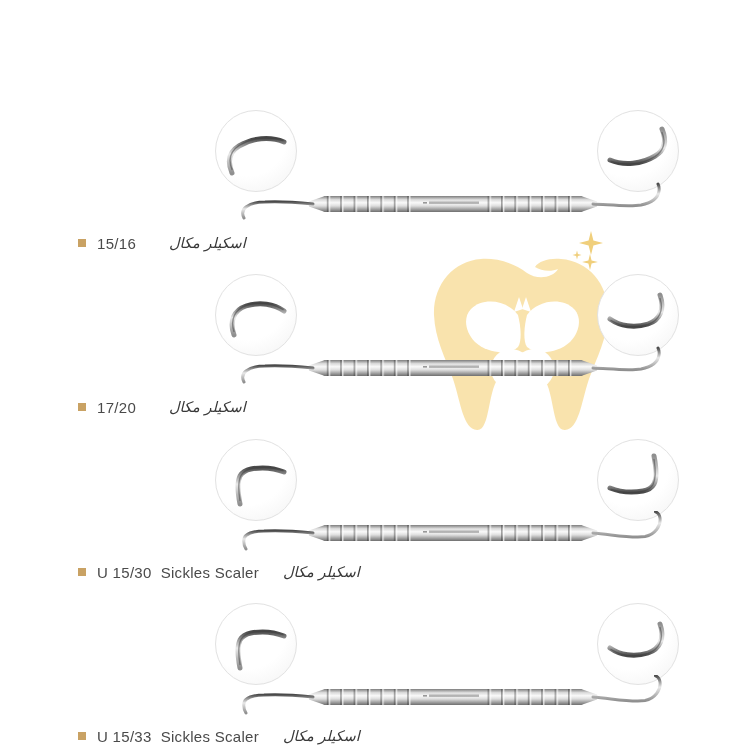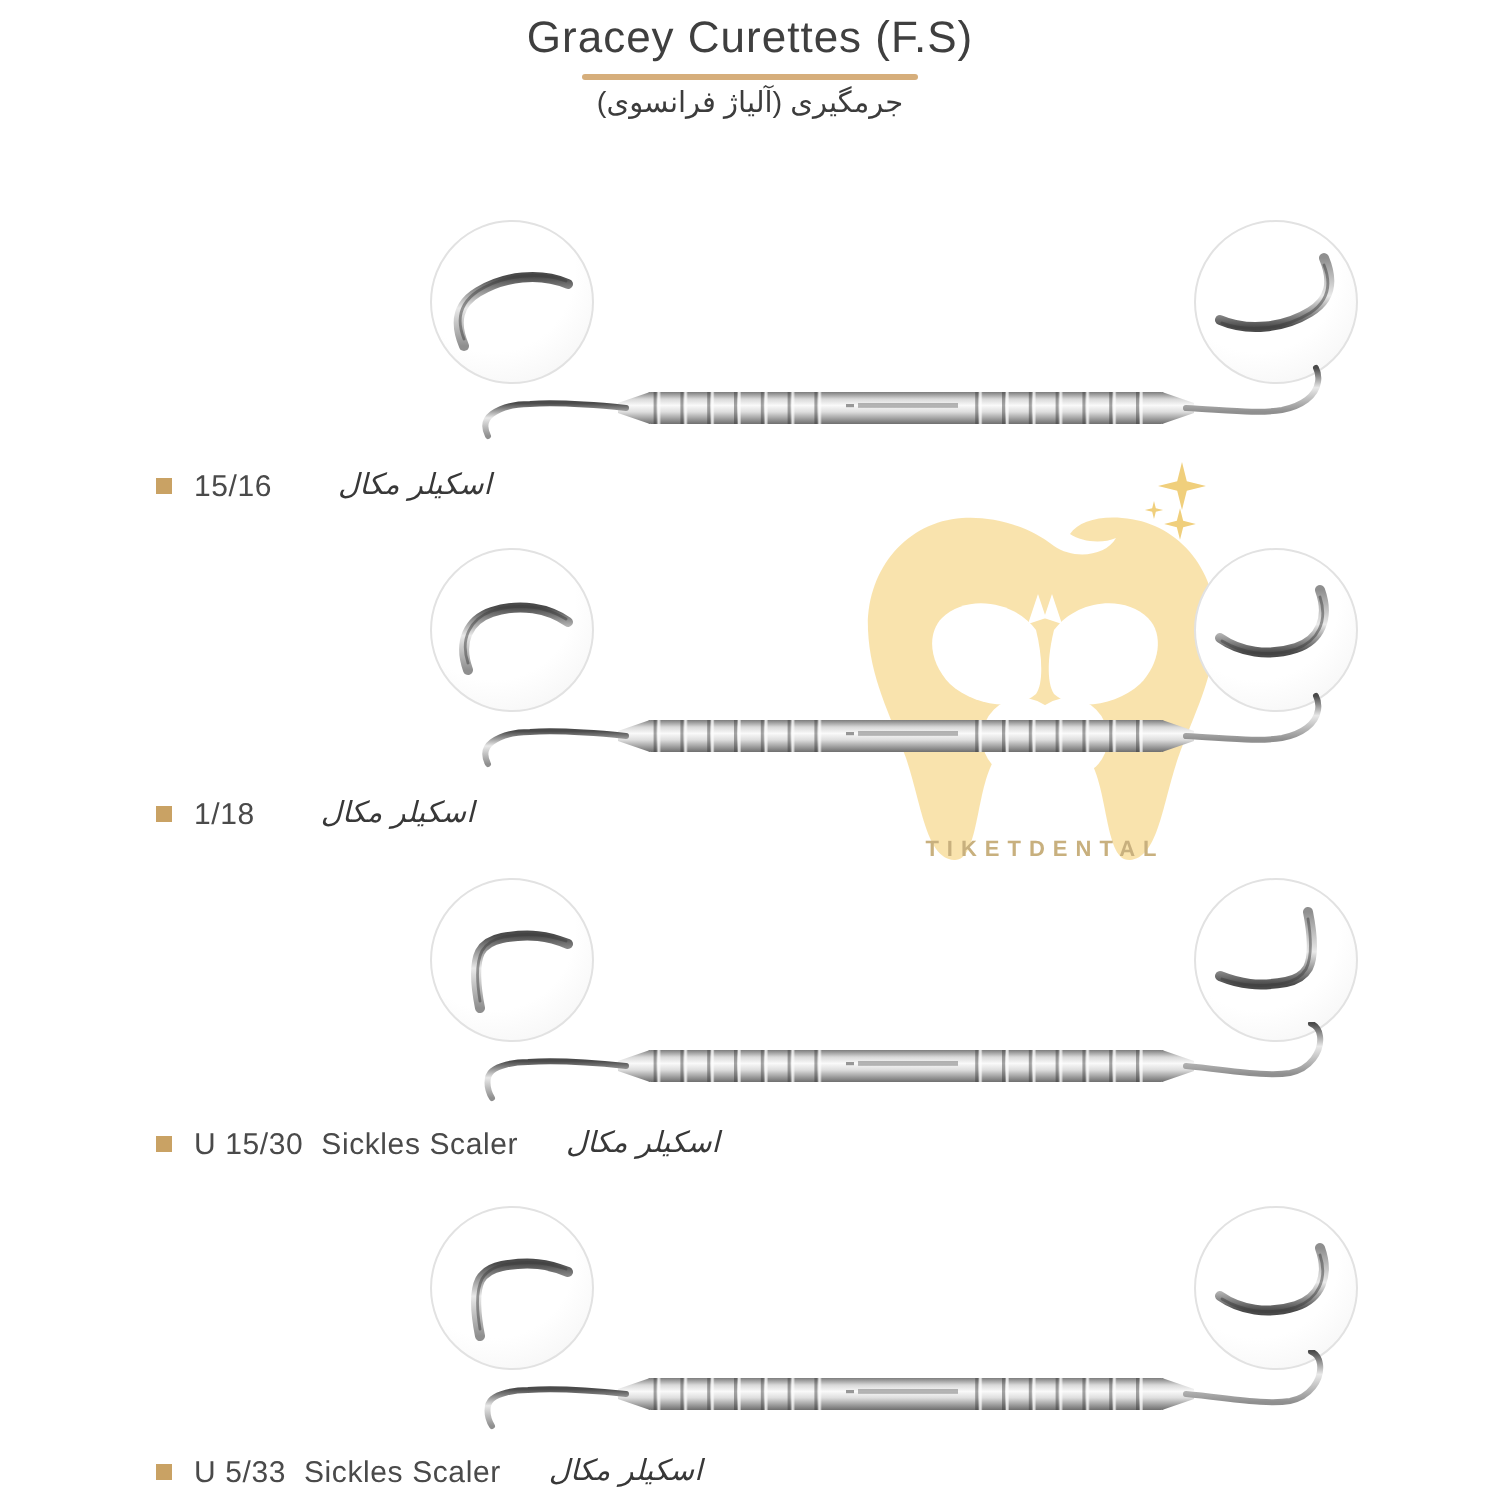--- a/index.html
+++ b/index.html
@@ -85,44 +85,38 @@
         <path d="M 18,60 C 13,46 18,35 30,31 C 44,26.5 58,29 68,36" fill="none" stroke="url(#tipG)" stroke-width="5" stroke-linecap="round"></path>
         <path d="M 18,58 C 14,46 19,36 30,32 C 44,27.5 57,30 67,36" transform="translate(0,-1.5)" fill="none" stroke="#3c3c3c" stroke-width="1.4" opacity="0.5" stroke-linecap="round"></path>
       </symbol>
       <symbol id="tip-c" viewBox="0 0 80 80">
         <path d="M 24,64 C 22,54 21,42 24,36 C 26,32.5 30,30 35,29 C 49,26.5 58,28 68,32" fill="none" stroke="url(#tipG)" stroke-width="5" stroke-linecap="round"></path>
         <path d="M 24,62 C 22.5,53 22,43 25,37 C 27,33.5 31,31 36,30 C 49,27.5 57,29 67,32" transform="translate(0,-1.5)" fill="none" stroke="#3c3c3c" stroke-width="1.4" opacity="0.5" stroke-linecap="round"></path>
       </symbol>
     </defs>
   </svg>
 
-  <div id="header">
-    <div id="page-title">Gracey Curettes (F.S)</div>
-    <div id="title-rule" style="background: rgb(214, 174, 123);"></div>
-    <div id="page-subtitle">جرمگیری (آلیاژ فرانسوی)</div>
-  </div>
 
   <svg id="watermark" viewBox="0 0 195 210">
     <g>
       <path d="M0,-12 L2.4,-2.4 L12,0 L2.4,2.4 L0,12 L-2.4,2.4 L-12,0 L-2.4,-2.4 Z" transform="translate(166,14)" fill="#f0cf7c"></path>
       <path d="M0,-12 L2.4,-2.4 L12,0 L2.4,2.4 L0,12 L-2.4,2.4 L-12,0 L-2.4,-2.4 Z" transform="translate(152,26) scale(0.38)" fill="#f0cf7c"></path>
       <path d="M0,-12 L2.4,-2.4 L12,0 L2.4,2.4 L0,12 L-2.4,2.4 L-12,0 L-2.4,-2.4 Z" transform="translate(165,33) scale(0.66)" fill="#f0cf7c"></path>
     </g>
     <path fill="#f6d88e" fill-opacity="0.72" d="M 56,30 C 28,32 8,56 9,86 C 10,110 20,128 28,150 C 36,174 38,200 52,201 C 66,202 62,158 76,146 C 84,139 93,143 96,154 C 99,143 108,139 116,146 C 130,158 126,202 140,201 C 154,200 156,174 164,150 C 172,128 182,110 183,86 C 184,56 164,32 136,30 C 124,29 114,32 110,38 C 116,42 126,43 133,40 C 128,49 112,51 102,44 C 88,33 70,29 56,30 Z"></path>
     <g fill="#ffffff">
       <path d="M 93,86 C 82,71 58,68 46,80 C 38,88 40,103 50,113 C 62,124 83,127 93,118 C 97,112 96,98 93,86 Z"></path>
       <path d="M 102,86 C 113,71 137,68 149,80 C 157,88 155,103 145,113 C 133,124 112,127 102,118 C 98,112 99,98 102,86 Z"></path>
       <path d="M 89,83 L 94,68 L 98,80 Z"></path>
       <path d="M 106,83 L 101,68 L 97,80 Z"></path>
       <circle cx="86" cy="140" r="20"></circle>
       <circle cx="109" cy="140" r="20"></circle>
       <path d="M 97.5,157 L 109,172 L 97.5,187 L 86,172 Z"></path>
     </g>
   </svg>
-  <div id="brand-text" style="color: rgb(200, 176, 126);">TIKETDENTAL</div>
 
   <div class="row row1">
     <div class="detail-circle left">
       <svg viewBox="0 0 80 80">
           <use href="#tip-a"></use>
         </svg>
       </div>
     <div class="detail-circle right">
       <svg viewBox="0 0 80 80">
           <g transform="rotate(180 40 40)">
@@ -151,21 +145,21 @@
           <g transform="rotate(180 40 40)">
             <use href="#tip-b"></use>
           </g>
         </svg>
       </div>
     <svg class="instrument" viewBox="0 0 440 44">
         <use href="#instr-a"></use>
       </svg>
     <div class="label-line">
       <span class="bullet" style="background: rgb(201, 162, 100);"></span>
-      <span class="code">1/18</span>
+      <span class="code">17/20</span>
       <span class="fname">اسکیلر مکال</span>
     </div>
   </div>
 
   <div class="row row3">
     <div class="detail-circle left">
       <svg viewBox="0 0 80 80">
           <use href="#tip-c"></use>
         </svg>
       </div>
@@ -198,19 +192,19 @@
           <g transform="rotate(180 40 40)">
             <use href="#tip-b"></use>
           </g>
         </svg>
       </div>
     <svg class="instrument" viewBox="0 0 440 44">
         <use href="#instr-b"></use>
       </svg>
     <div class="label-line">
       <span class="bullet" style="background: rgb(201, 162, 100);"></span>
-      <span class="code">U 5/33</span>
+      <span class="code">U 15/33</span>
       <span class="ename">Sickles Scaler</span>
       <span class="fname">اسکیلر مکال</span>
     </div>
   </div>
 
 </div>
 
 </body></html>

